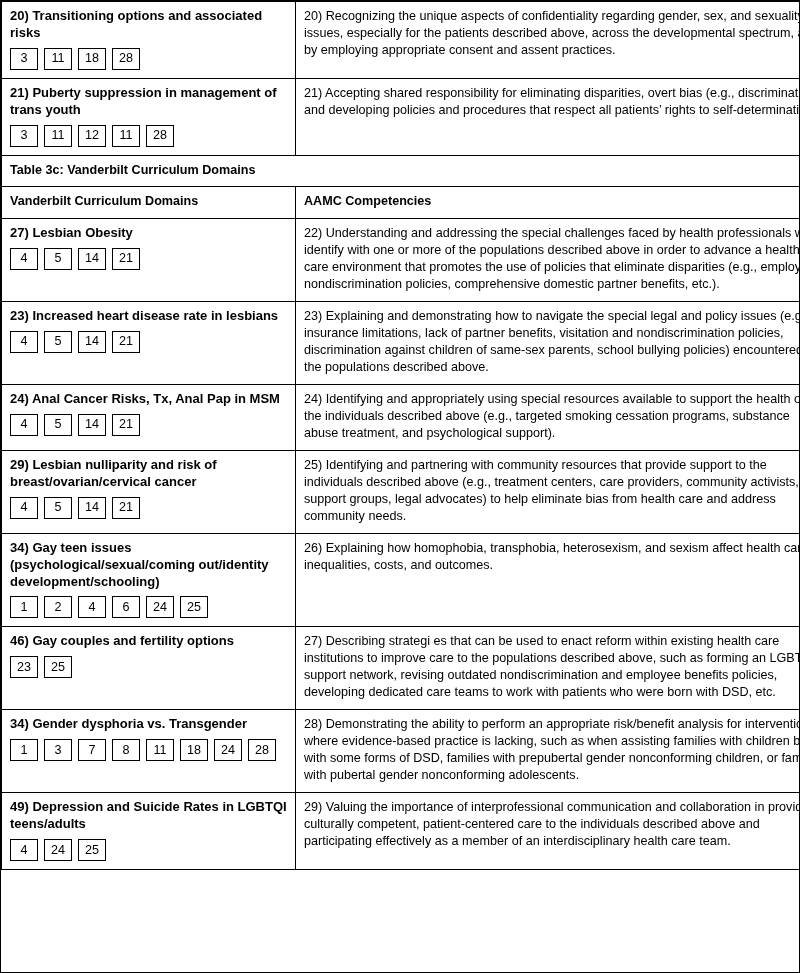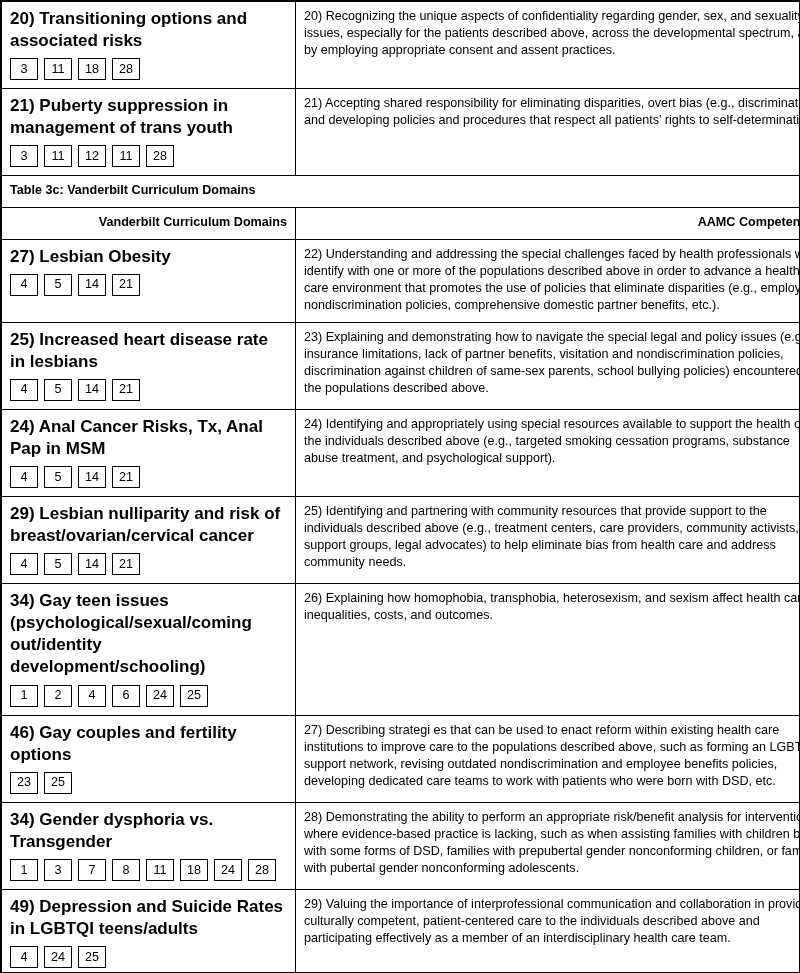--- a/index.html
+++ b/index.html
@@ -34,21 +34,21 @@
     line-height: 1.32;
   }
   td.left-col {
     width: 277px;
   }
   td.right-col {
     width: 521px;
   }
   .dom-title {
     font-weight: bold;
-    font-size: 17px;
+    font-size: 13px;
     line-height: 1.3;
     margin: 0 0 6px 0;
   }
   .chips {
     display: flex;
     flex-wrap: wrap;
     gap: 6px;
     margin-top: 2px;
   }
   .chip {
@@ -70,21 +70,20 @@
   }
   .section-head-cell {
     font-weight: bold;
     font-size: 12.8px;
     padding: 6px 8px;
   }
   .col-head {
     font-weight: bold;
     font-size: 12.8px;
     padding: 7px 8px;
-    text-align: right;
   }
 </style>
 </head>
 <body>
 
 <div id="page">
   <table class="doc-table">
     <tbody id="table-body">
         <tr>
           <td class="left-col">
@@ -131,21 +130,21 @@
               <div class="chip">14</div>
               <div class="chip">21</div>
             </div>
           </td>
           <td class="right-col">
             <p class="comp-text">22) Understanding and addressing the special challenges faced by health professionals who identify with one or more of the populations described above in order to advance a health care environment that promotes the use of policies that eliminate disparities (e.g., employee nondiscrimination policies, comprehensive domestic partner benefits, etc.).</p>
           </td>
         </tr>
         <tr>
           <td class="left-col">
-            <div class="dom-title">25) Increased heart disease rate in lesbians</div>
+            <div class="dom-title">23) Increased heart disease rate in lesbians</div>
             <div class="chips">
               <div class="chip">4</div>
               <div class="chip">5</div>
               <div class="chip">14</div>
               <div class="chip">21</div>
             </div>
           </td>
           <td class="right-col">
             <p class="comp-text">23) Explaining and demonstrating how to navigate the special legal and policy issues (e.g., insurance limitations, lack of partner benefits, visitation and nondiscrimination policies, discrimination against children of same-sex parents, school bullying policies) encountered by the populations described above.</p>
           </td>

